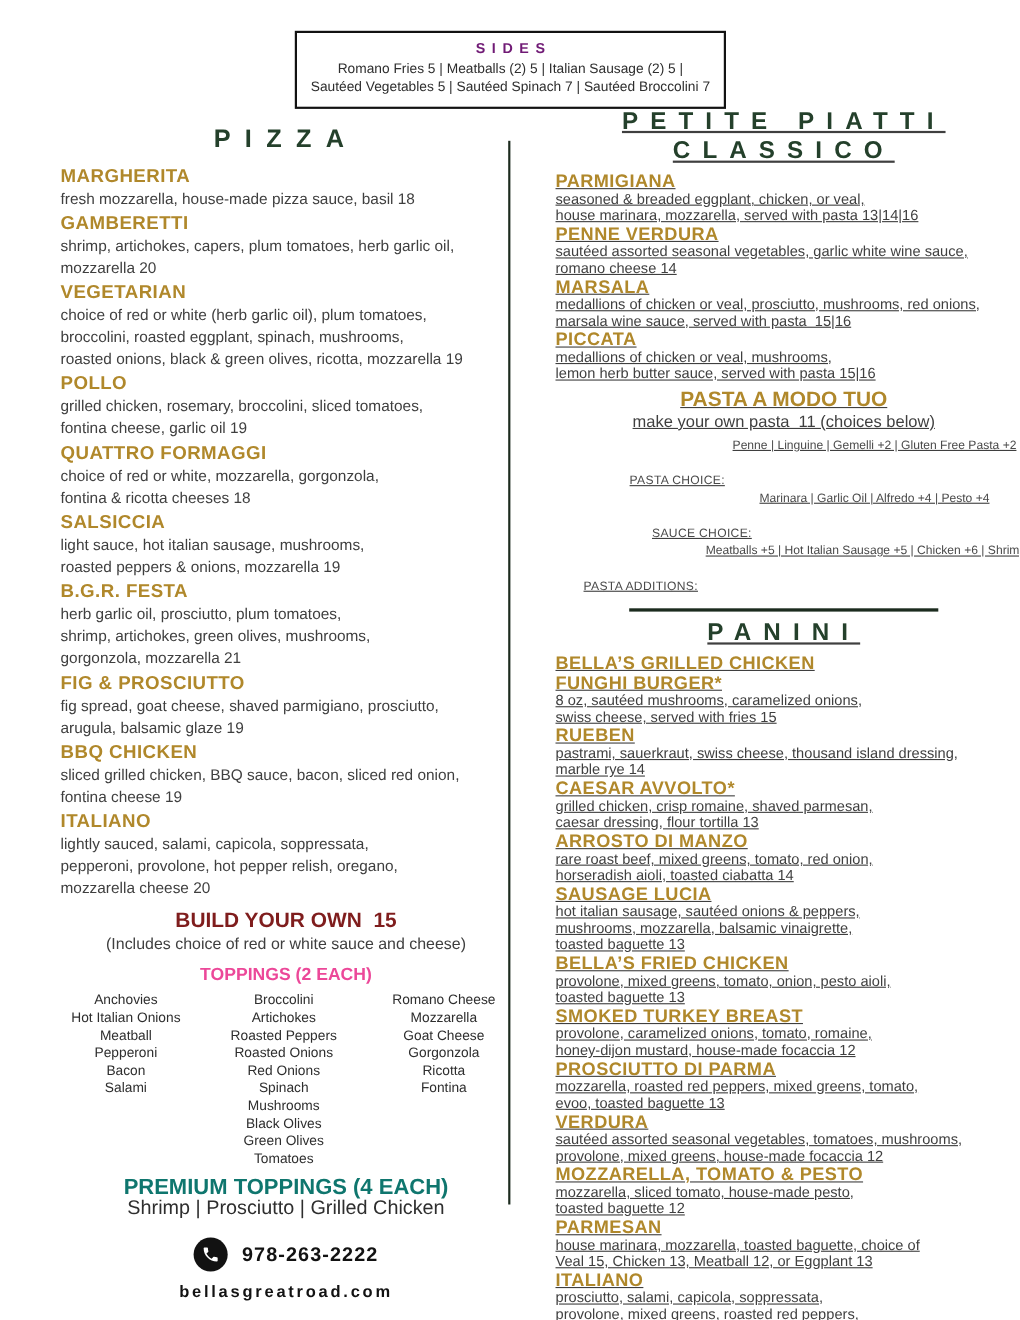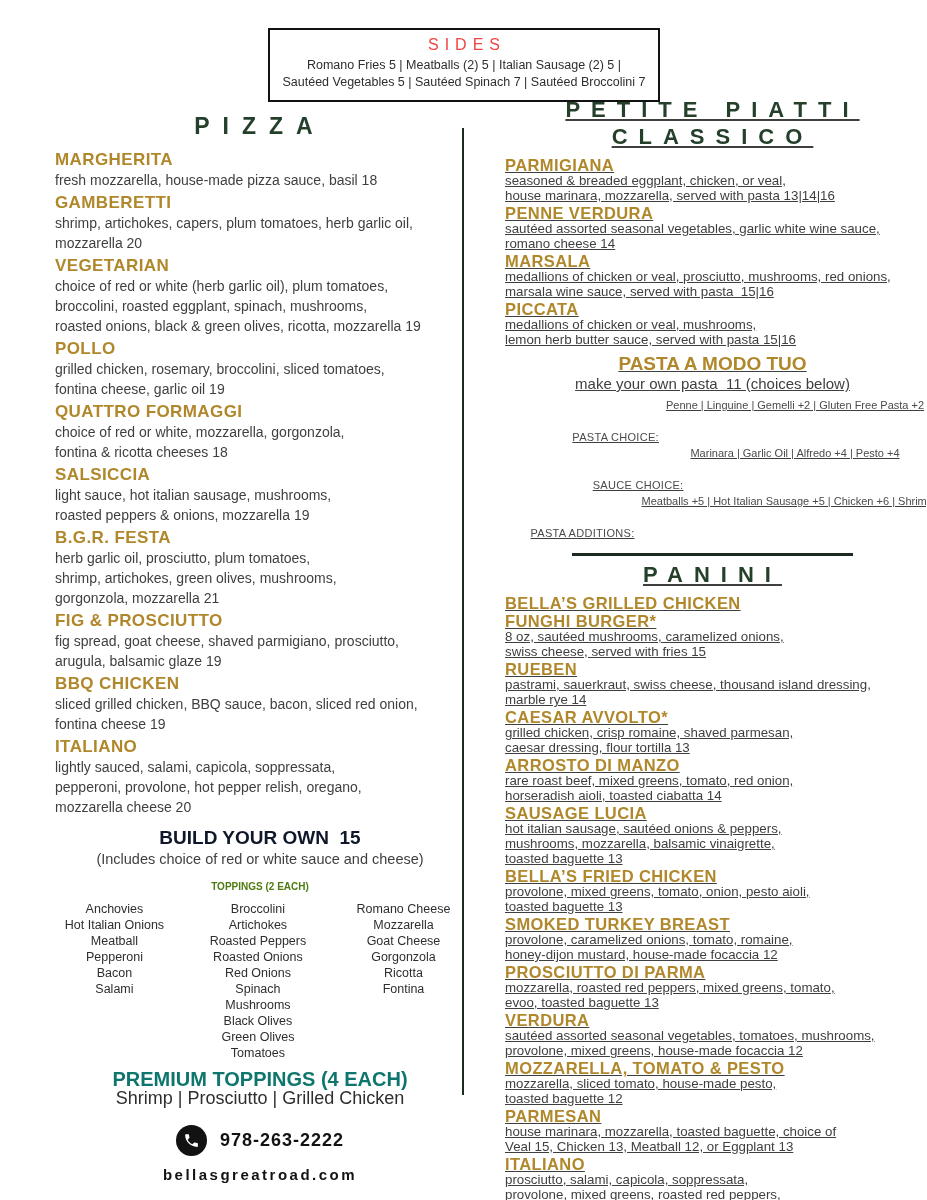--- a/index.html
+++ b/index.html
@@ -7,21 +7,21 @@
     position:relative; width:927px; height:1200px; background:#ffffff;
     font-family:"Liberation Sans", sans-serif; overflow:hidden; color:#3f3f3f;
   }
 
   
   .sides-box {
     position:absolute; left:268px; top:28px; width:372px;
     border:2px solid #121212; text-align:center; padding:6px 8px 9px;
     background:#fff;
   }
-  .sides-title { font-size:16px; font-weight:normal; color:#ef4444; letter-spacing:6px; text-indent:6px; }
+  .sides-title { font-size:13px; font-weight:bold; color:#701a75; letter-spacing:6px; text-indent:6px; }
   .sides-lines { font-size:12.5px; color:#2e2e2e; line-height:17px; margin-top:3px; white-space:pre-line; }
 
   
   .left-col  { position:absolute; left:55px;  top:112px; width:410px; }
   .right-col { position:absolute; left:505px; top:96px;  width:415px;text-decoration:underline; }
   .divider-v { position:absolute; left:462px; top:128px; width:2px; height:967px; background:#1c2b1e; }
 
   .section-title {
     text-align:center; color:#24402b; font-weight:bold;
     font-size:23px; letter-spacing:13px; line-height:28px; margin-bottom:10px;
@@ -36,23 +36,23 @@
   .item-desc { color:#3f3f3f; white-space:pre-wrap; }
   .left-col  .item-name { font-size:17px;   line-height:20px; }
   .left-col  .item-desc { font-size:14px;   line-height:20px; }
   .left-col  .menu-item { margin-bottom:3px; }
   .right-col .item-name { font-size:16.5px; line-height:16px; }
   .right-col .item-desc { font-size:13.3px; line-height:15px; }
   .right-col .menu-item { margin-bottom:2px; }
 
   
   .byo { text-align:center; margin-top:10px; }
-  .byo-title { color:#0f172a; font-weight:bold; font-size:19px; line-height:22px; white-space:pre-wrap; }
+  .byo-title { color:#7f1d1d; font-weight:bold; font-size:19px; line-height:22px; white-space:pre-wrap; }
   .byo-sub { color:#3f3f3f; font-size:14.5px; line-height:20px; margin-bottom:8px; }
-  .toppings-title { color:#4d7c0f; font-weight:bold; font-size:10px; line-height:20px; margin-bottom:4px; }
+  .toppings-title { color:#ec4899; font-weight:bold; font-size:16px; line-height:20px; margin-bottom:4px; }
   .toppings-grid { display:flex; width:100%; }
   .toppings-colA { width:29%; } .toppings-colB { width:41%; } .toppings-colC { width:30%; }
   .toppings-col { font-size:12.5px; line-height:16px; color:#2e2e2e; white-space:pre-line; text-align:center; }
   .premium { margin-top:8px; }
   .premium-title { color:#0f766e; font-weight:bold; font-size:20px; line-height:20px; }
   .premium-items { font-size:18px; line-height:18px; color:#2e2e2e; }
 
   
   .contact { margin-top:18px; text-align:center; }
   .phone-row { display:flex; align-items:center; justify-content:center; gap:13px; }

